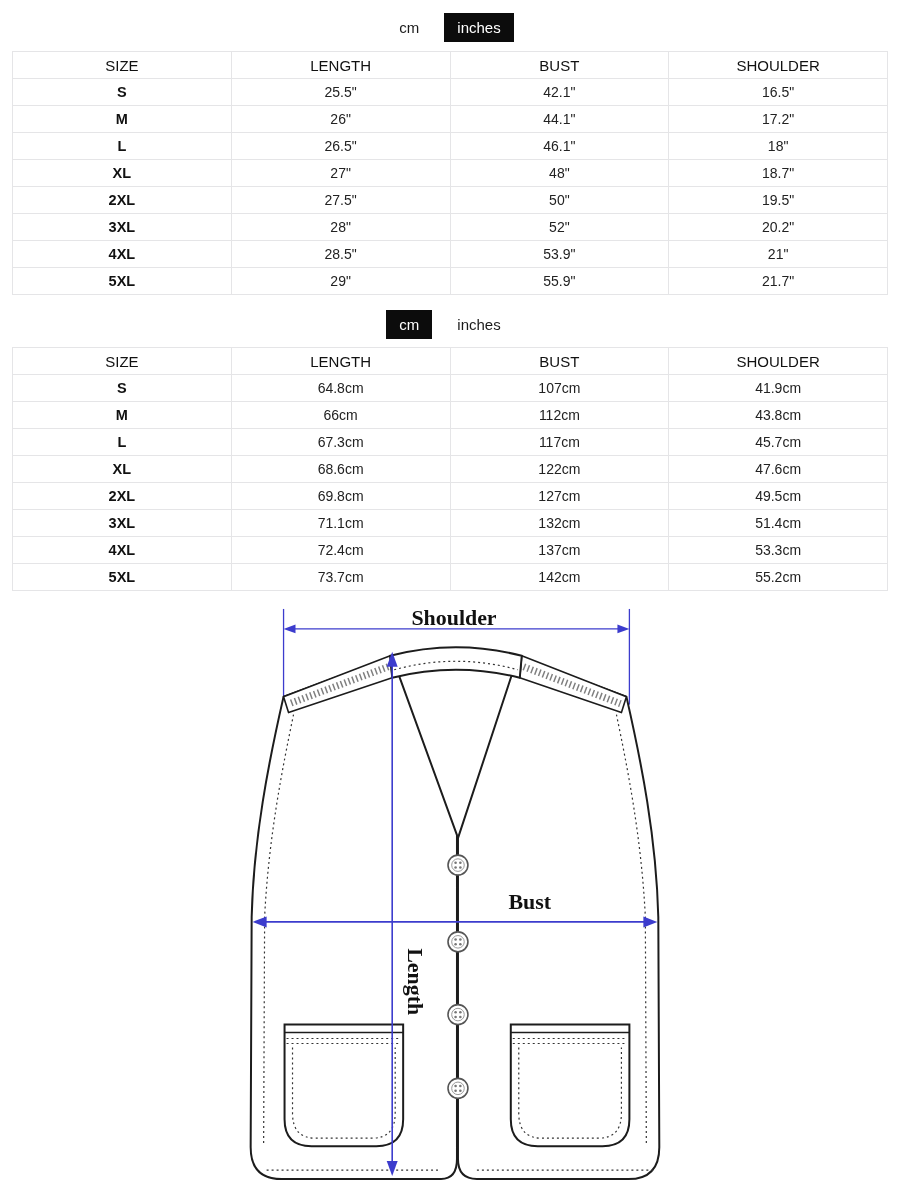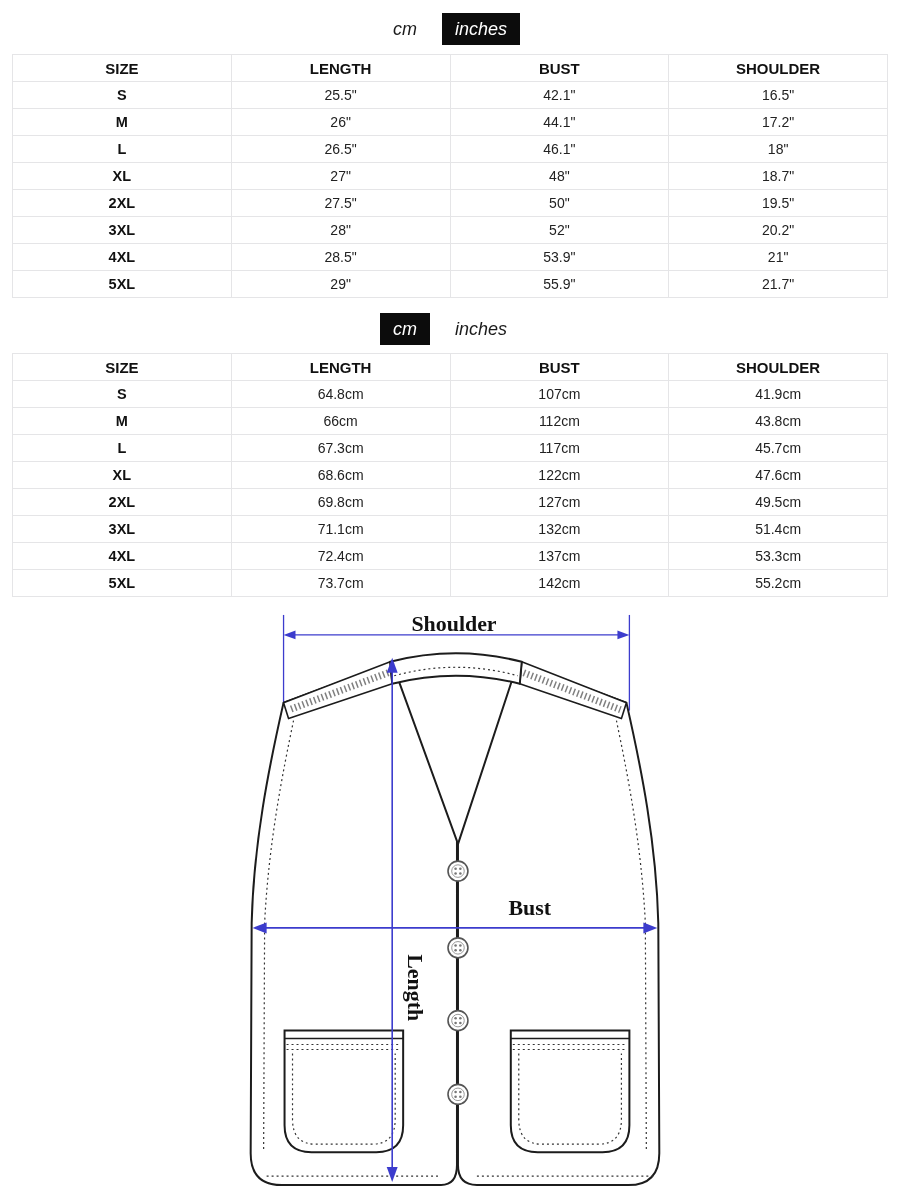--- a/index.html
+++ b/index.html
@@ -5,32 +5,32 @@
   html,body{margin:0;padding:0;}
   body{
     width:900px;height:1200px;background:#ffffff;
     font-family:"Liberation Sans",sans-serif;color:#1f1f1f;
     overflow:hidden;
   }
   
   .toggle-row{display:flex;justify-content:center;align-items:center;gap:12px;}
   .tr-top{padding:13px 0 9px 0;}
   .tr-bottom{padding:15px 0 8px 0;}
-  .unit{font-size:18px;line-height:1;color:#1b1b1b;cursor:pointer;padding:7px 13px;font-style:italic;}
+  .unit{font-size:15px;line-height:1;color:#1b1b1b;cursor:pointer;padding:7px 13px;}
   .unit.active{background:#0c0c0c;color:#ffffff;}
   
   table.size-table{
     width:876px;margin:0 12px;border-collapse:collapse;table-layout:fixed;
     font-family:"Liberation Sans",sans-serif;
   }
   table.size-table th, table.size-table td{
     border:1px solid #e5e5e7;height:26px;text-align:center;vertical-align:middle;
     padding:0;
   }
-  table.size-table th{font-size:15px;font-weight:700;color:#111;}
+  table.size-table th{font-size:15px;font-weight:400;color:#111;}
   table.size-table td{font-size:14px;font-weight:400;color:#222;}
   table.size-table td.size-col{font-weight:700;color:#111;font-size:14.5px;}
   
   .diagram-wrap{margin-top:2px;}
   .measure-label{font-family:"Liberation Serif",serif;font-weight:700;font-size:22px;fill:#111;}
 </style>
 </head>
 <body>
 
 <div class="toggle-row tr-top">

